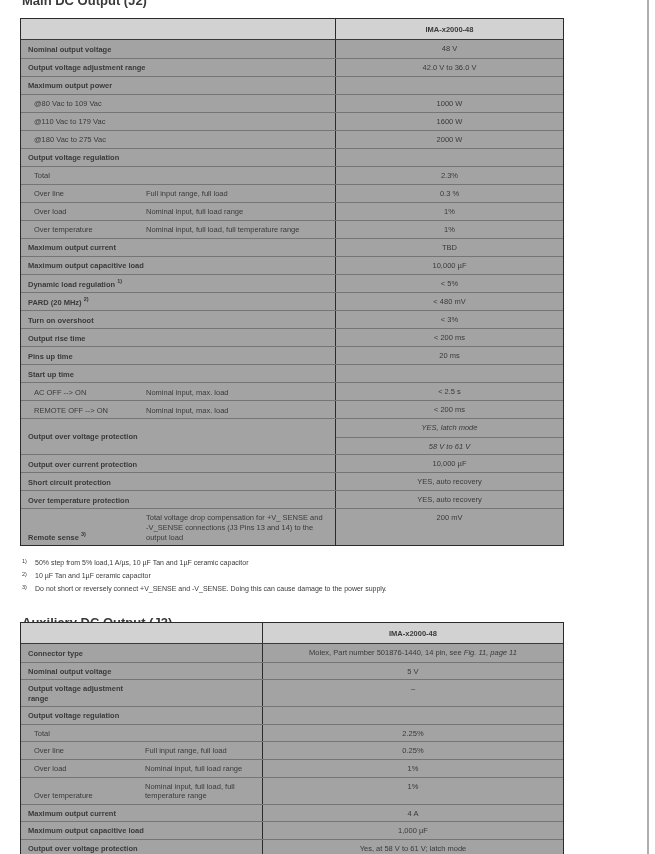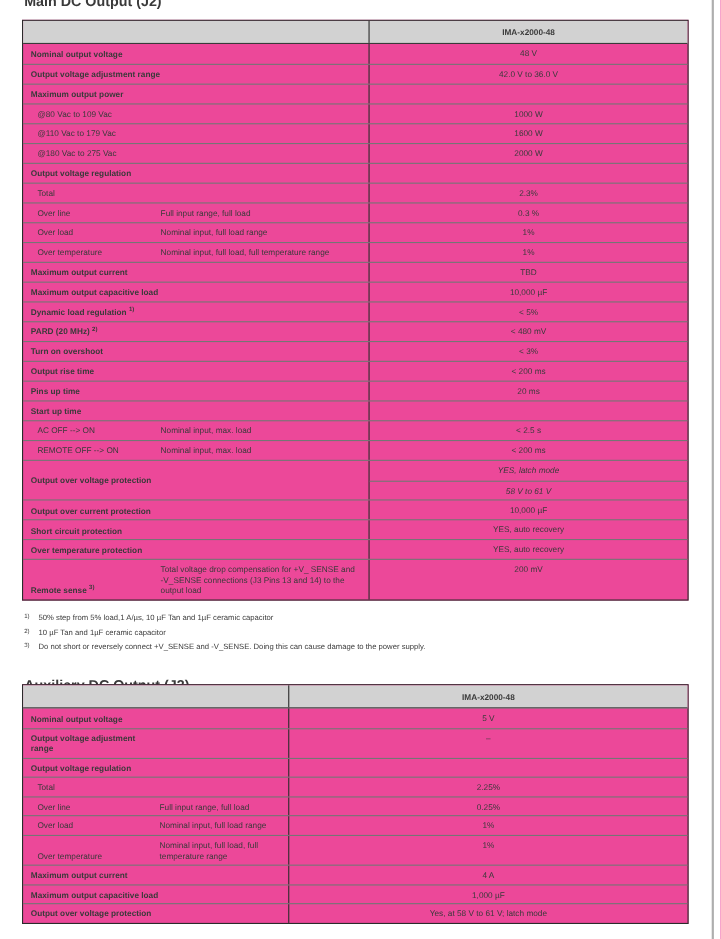--- a/index.html
+++ b/index.html
@@ -12,22 +12,22 @@
   .page{position:relative;width:655px;height:854px;}
 
   .doc-title{
     position:absolute;left:22px;margin:0;
     font-size:13px;font-weight:bold;color:#3a3a3a;white-space:nowrap;
   }
   .title-main{top:-7px;}
   .title-aux{top:615px;}
 
   .tbl{
-    position:absolute;left:20px;width:606px;box-sizing:border-box;
-    border:1.8px solid #2b2b2b;background:#ec4899;
+    position:absolute;left:20px;width:544px;box-sizing:border-box;
+    border:1.8px solid #2b2b2b;background:#a3a3a3;
   }
   .tbl-main{top:18px;}
   .tbl-aux{top:622px;}
 
   .thead{
     display:flex;background:#d2d2d2;min-height:21px;box-sizing:border-box;
     border-bottom:1.4px solid #3a3a3a;
   }
   .thead .cl{border-right:1.6px solid #2b2b2b;}
   .thead .cv{font-weight:bold;padding-top:6px;}
@@ -266,20 +266,26 @@
   <h1 class="doc-title title-aux">Auxiliary DC Output (J3)</h1>
 
   <div class="tbl tbl-aux">
     <div class="thead">
       <div class="cl"></div>
       <div class="cv">IMA-x2000-48</div>
     </div>
     <div>
         <div class="trow main">
           <div class="cl">
+            <span class="lbl">Connector type</span>
+          </div>
+          <div class="cv">Molex, Part number 501876-1440, 14 pin, see <i>Fig. 11, page 11</i></div>
+        </div>
+        <div class="trow main">
+          <div class="cl">
             <span class="lbl">Nominal output voltage</span>
           </div>
           <div class="cv">5 V</div>
         </div>
         <div class="trow main">
           <div class="cl">
             <span class="lbl">Output voltage adjustment range</span>
           </div>
           <div class="cv">–</div>
         </div>

